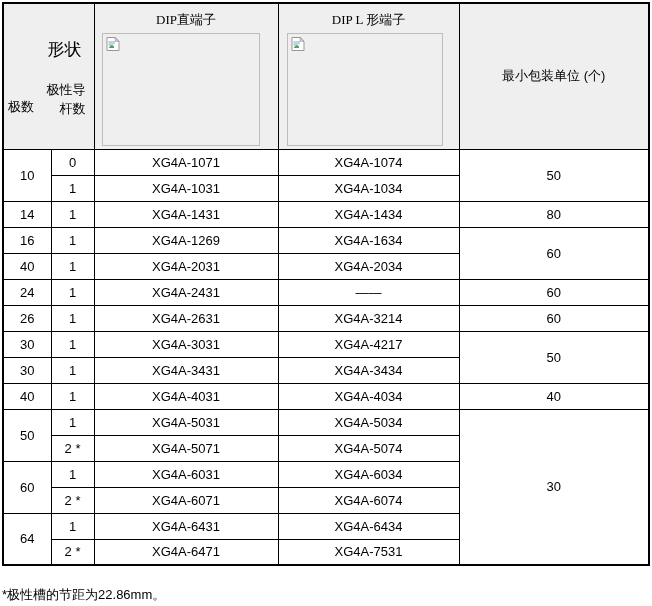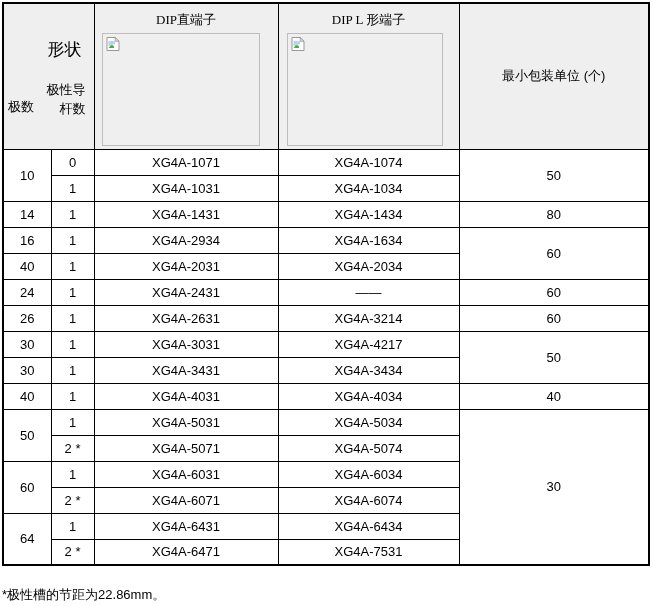--- a/index.html
+++ b/index.html
@@ -129,21 +129,21 @@
     <tr>
       <td>14</td>
       <td>1</td>
       <td>XG4A-1431</td>
       <td>XG4A-1434</td>
       <td>80</td>
     </tr>
     <tr>
       <td>16</td>
       <td>1</td>
-      <td>XG4A-2934</td>
+      <td>XG4A-1269</td>
       <td>XG4A-1634</td>
       <td rowspan="2">60</td>
     </tr>
     <tr>
       <td>40</td>
       <td>1</td>
       <td>XG4A-2031</td>
       <td>XG4A-2034</td>
     </tr>
     <tr>

